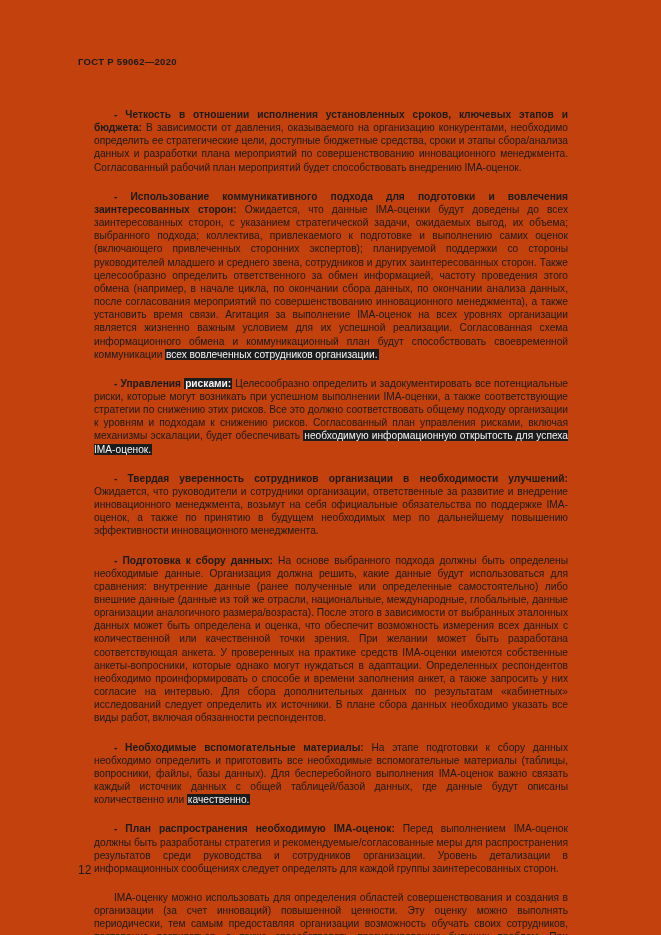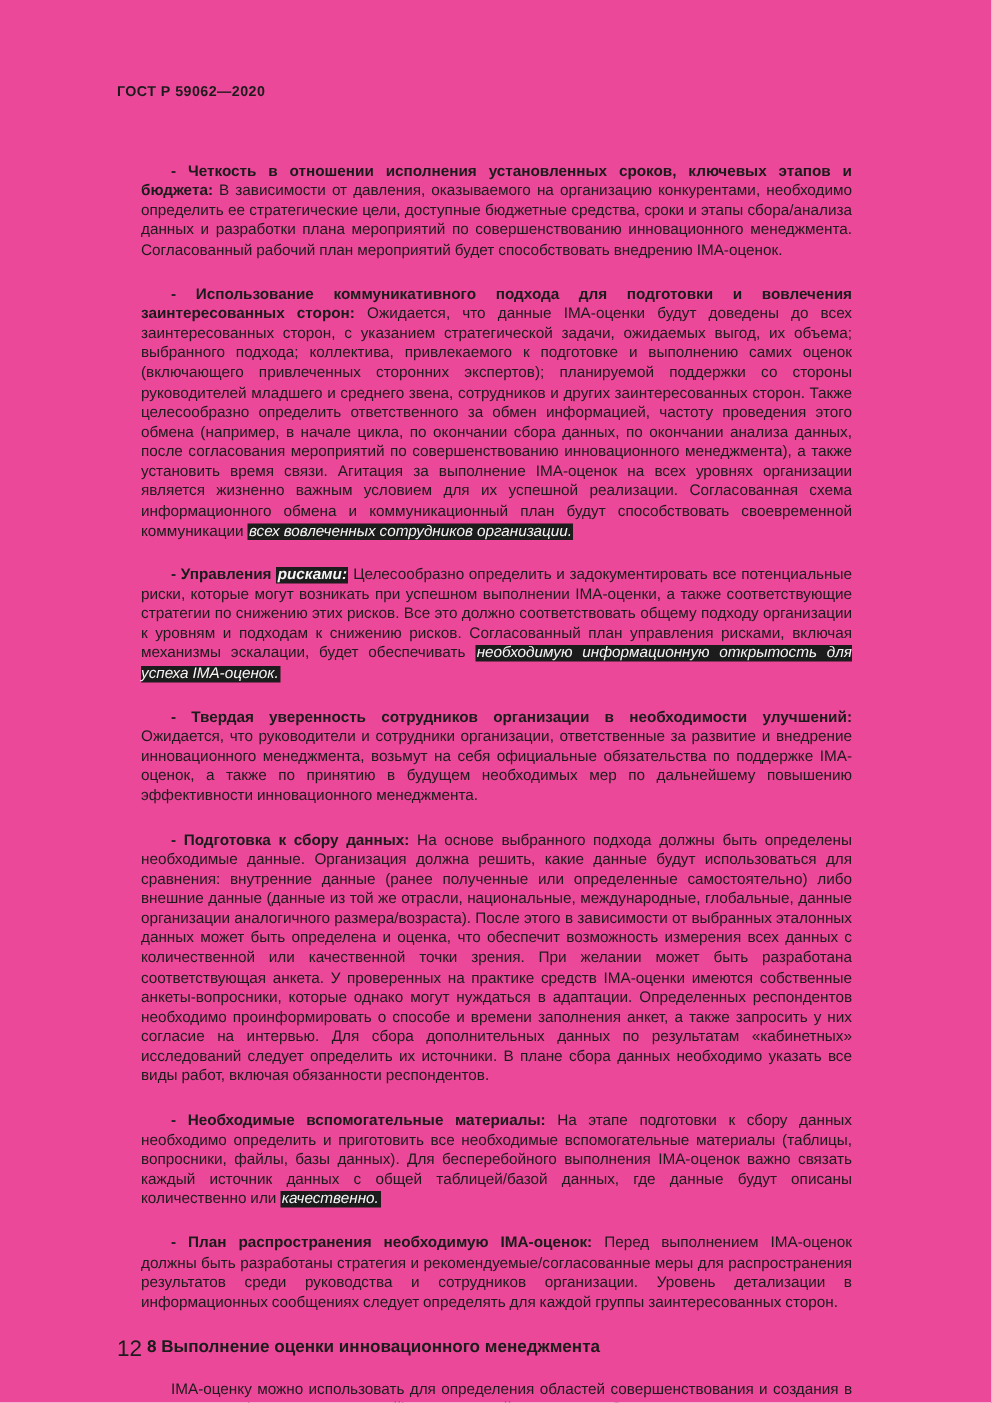--- a/index.html
+++ b/index.html
@@ -1,20 +1,20 @@
 <!DOCTYPE html>
 <html lang="ru"><head>
 <meta charset="utf-8">
 <style>
   html, body { margin: 0; padding: 0; background: #ffffff; }
   .page {
     position: relative;
     width: 661px;
     height: 935px;
-    background: #ec4899;
+    background: #c2410c;
     font-family: "Liberation Sans", sans-serif;
     color: #1b1b1b;
     overflow: hidden;
     margin: 0 auto;
   }
   .doc-header {
     position: absolute;
     top: 56px;
     left: 78px;
     font-size: 9.5px;
@@ -39,41 +39,39 @@
     font-size: 11.4px;
     font-weight: bold;
     margin: 17px 0 13px 0;
     text-indent: 20px;
   }
   .b { font-weight: bold; }
   .hl {
     background: #1c1c1c;
     color: #f5f5f5;
     padding: 0 1px;
-    font-style: italic;
   }
   .page-number {
     position: absolute;
     left: 78px;
-    top: 891px;
-    font-size: 15px;
+    top: 863px;
+    font-size: 12px;
   }
 </style>
 </head>
 <body>
 
 <div class="page">
   <div class="doc-header">ГОСТ Р 59062—2020</div>
 
   <div class="doc-content">
       <p class="para"><span class="b">- Четкость в отношении исполнения установленных сроков, ключевых этапов и бюджета:</span><span> В зависимости от давления, оказываемого на организацию конкурентами, необходимо определить ее стратегические цели, доступные бюджетные средства, сроки и этапы сбора/анализа данных и разработки плана мероприятий по совершенствованию инновационного менеджмента. Согласованный рабочий план мероприятий будет способствовать внедрению IMA-оценок.</span></p>
       <p class="para"><span class="b">- Использование коммуникативного подхода для подготовки и вовлечения заинтересованных сторон:</span><span> Ожидается, что данные IMA-оценки будут доведены до всех заинтересованных сторон, с указанием стратегической задачи, ожидаемых выгод, их объема; выбранного подхода; коллектива, привлекаемого к подготовке и выполнению самих оценок (включающего привлеченных сторонних экспертов); планируемой поддержки со стороны руководителей младшего и среднего звена, сотрудников и других заинтересованных сторон. Также целесообразно определить ответственного за обмен информацией, частоту проведения этого обмена (например, в начале цикла, по окончании сбора данных, по окончании анализа данных, после согласования мероприятий по совершенствованию инновационного менеджмента), а также установить время связи. Агитация за выполнение IMA-оценок на всех уровнях организации является жизненно важным условием для их успешной реализации. Согласованная схема информационного обмена и коммуникационный план будут способствовать своевременной коммуникации </span><span class="hl">всех вовлеченных сотрудников организации.</span></p>
       <p class="para"><span class="b">- Управления </span><span class="b hl">рисками:</span><span> Целесообразно определить и задокументировать все потенциальные риски, которые могут возникать при успешном выполнении IMA-оценки, а также соответствующие стратегии по снижению этих рисков. Все это должно соответствовать общему подходу организации к уровням и подходам к снижению рисков. Согласованный план управления рисками, включая механизмы эскалации, будет обеспечивать </span><span class="hl">необходимую информационную открытость для успеха IMA-оценок.</span></p>
       <p class="para"><span class="b">- Твердая уверенность сотрудников организации в необходимости улучшений:</span><span> Ожидается, что руководители и сотрудники организации, ответственные за развитие и внедрение инновационного менеджмента, возьмут на себя официальные обязательства по поддержке IMA-оценок, а также по принятию в будущем необходимых мер по дальнейшему повышению эффективности инновационного менеджмента.</span></p>
       <p class="para"><span class="b">- Подготовка к сбору данных:</span><span> На основе выбранного подхода должны быть определены необходимые данные. Организация должна решить, какие данные будут использоваться для сравнения: внутренние данные (ранее полученные или определенные самостоятельно) либо внешние данные (данные из той же отрасли, национальные, международные, глобальные, данные организации аналогичного размера/возраста). После этого в зависимости от выбранных эталонных данных может быть определена и оценка, что обеспечит возможность измерения всех данных с количественной или качественной точки зрения. При желании может быть разработана соответствующая анкета. У проверенных на практике средств IMA-оценки имеются собственные анкеты-вопросники, которые однако могут нуждаться в адаптации. Определенных респондентов необходимо проинформировать о способе и времени заполнения анкет, а также запросить у них согласие на интервью. Для сбора дополнительных данных по результатам «кабинетных» исследований следует определить их источники. В плане сбора данных необходимо указать все виды работ, включая обязанности респондентов.</span></p>
       <p class="para"><span class="b">- Необходимые вспомогательные материалы:</span><span> На этапе подготовки к сбору данных необходимо определить и приготовить все необходимые вспомогательные материалы (таблицы, вопросники, файлы, базы данных). Для бесперебойного выполнения IMA-оценок важно связать каждый источник данных с общей таблицей/базой данных, где данные будут описаны количественно или </span><span class="hl">качественно.</span></p>
       <p class="para"><span class="b">- План распространения необходимую IMA-оценок:</span><span> Перед выполнением IMA-оценок должны быть разработаны стратегия и рекомендуемые/согласованные меры для распространения результатов среди руководства и сотрудников организации. Уровень детализации в информационных сообщениях следует определять для каждой группы заинтересованных сторон.</span></p>
-      <h2 class="section">8 Выполнение оценки инновационного менеджмента</h2>
       <p class="para"><span>IMA-оценку можно использовать для определения областей совершенствования и создания в организации (за счет инноваций) повышенной ценности. Эту оценку можно выполнять периодически, тем самым предоставляя организации возможность обучать своих сотрудников, постепенно развиваться, а также способствовать прогнозированию будущих проблем. При первичной IMA-оценке, наряду с временными рамками деятельности по совершенствованию, в начале процесса </span><span class="hl">рекомендуется устанавливать</span></p>
     </div>
 
   <div class="page-number">12</div>
 </div>
 
 </body></html>

